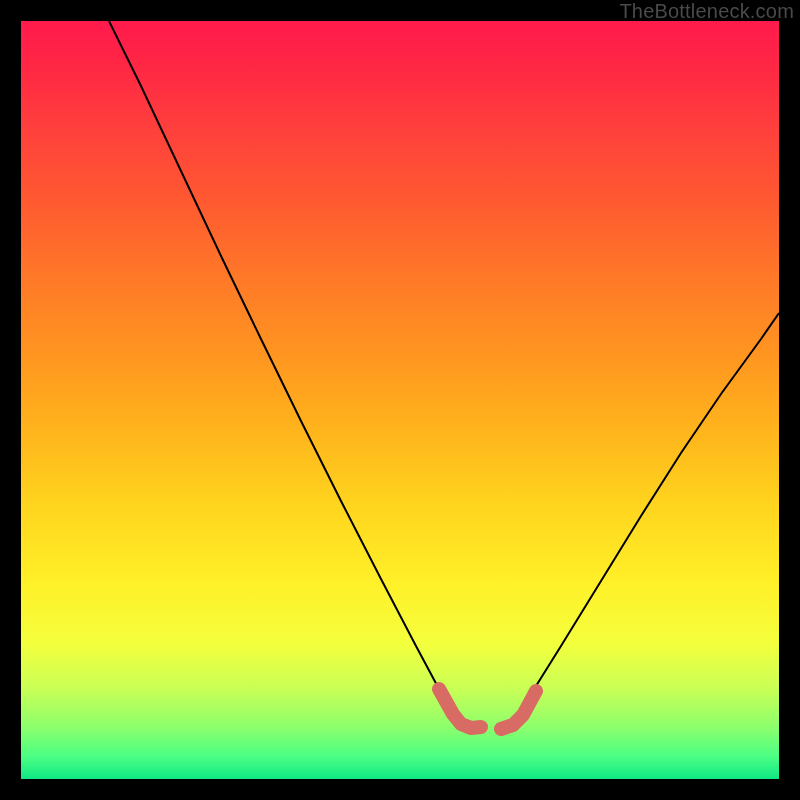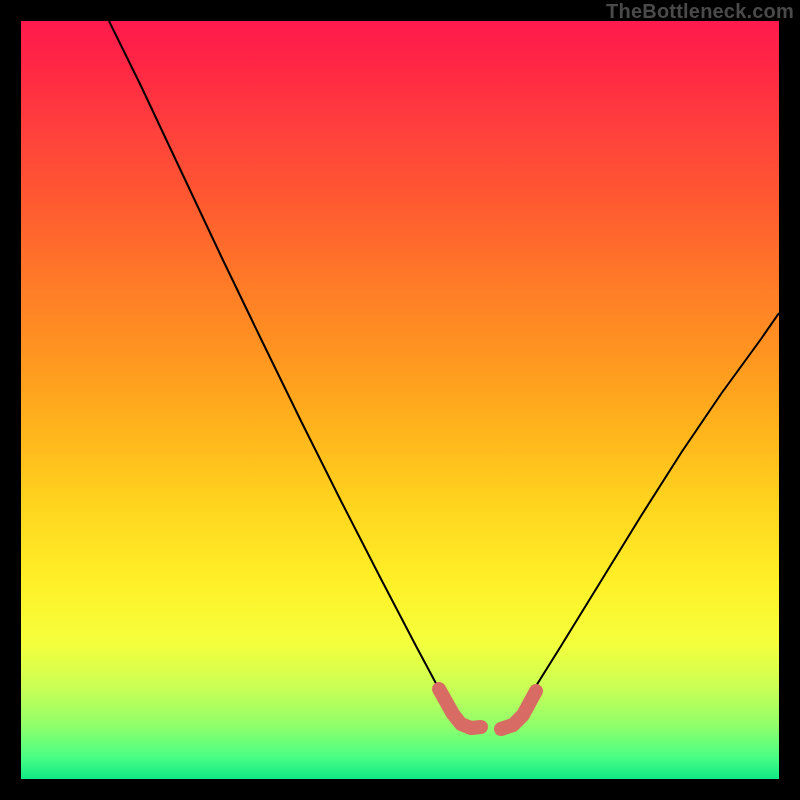--- a/index.html
+++ b/index.html
@@ -48,21 +48,21 @@
       #4cff84 97%,
       #10e884 100%
     );
   }
   .watermark {
     position: absolute;
     top: 0px;
     right: 6px;
     color: #4a4a4a;
     font-size: 20px;
-    font-weight: 700;
+    font-weight: 400;
     letter-spacing: 0.2px;
     z-index: 10;
   }
   svg.curves {
     position: absolute;
     left: 0;
     top: 0;
     width: 758px;
     height: 758px;
     z-index: 5;

